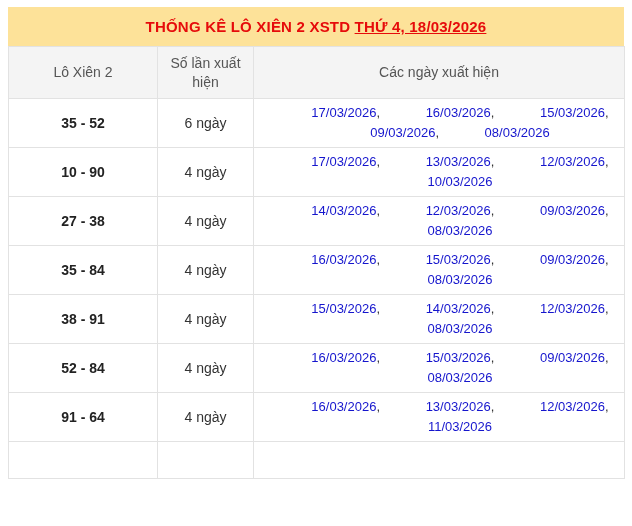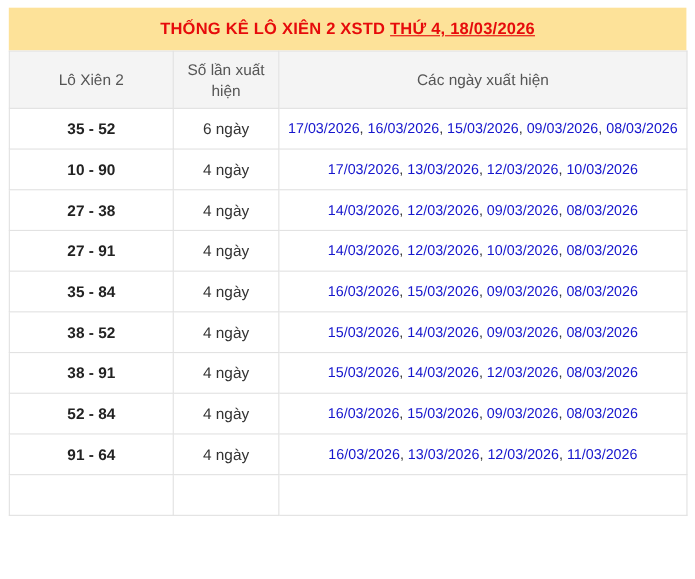--- a/index.html
+++ b/index.html
@@ -47,21 +47,21 @@
   td.pair{
     font-weight:bold;color:var(--pair-text);font-size:14px;height:37px;margin-left:31px;
   }
   td.count{
     color:var(--body-text);font-size:14px;height:37px;
   }
   td.dates{
     font-size:13px;line-height:20px;padding:4px 2px;color:var(--body-text);
   }
   a.date-link{
-    color:var(--link-blue);text-decoration:none;cursor:pointer;
+    color:var(--link-blue);text-decoration:none;cursor:pointer;margin-left:42px;
   }
   .sep{color:var(--body-text);}
   tr.partial td{height:37px;background:#ffffff;}
 </style>
 </head>
 <body>
 
 <div class="page">
 
   <div class="banner">
@@ -95,37 +95,27 @@
     <td class="dates"><a class="date-link" href="#">17/03/2026</a><span class="sep">, </span><a class="date-link" href="#">13/03/2026</a><span class="sep">, </span><a class="date-link" href="#">12/03/2026</a><span class="sep">, </span><a class="date-link" href="#">10/03/2026</a></td>
   </tr>
 
   <tr>
     <td class="pair">27 - 38</td>
     <td class="count">4 ngày</td>
     <td class="dates"><a class="date-link" href="#">14/03/2026</a><span class="sep">, </span><a class="date-link" href="#">12/03/2026</a><span class="sep">, </span><a class="date-link" href="#">09/03/2026</a><span class="sep">, </span><a class="date-link" href="#">08/03/2026</a></td>
   </tr>
 
 
-  <tr>
-    <td class="pair">27 - 91</td>
-    <td class="count">4 ngày</td>
-    <td class="dates"><a class="date-link" href="#">14/03/2026</a><span class="sep">, </span><a class="date-link" href="#">12/03/2026</a><span class="sep">, </span><a class="date-link" href="#">10/03/2026</a><span class="sep">, </span><a class="date-link" href="#">08/03/2026</a></td>
-  </tr>
 
   <tr>
     <td class="pair">35 - 84</td>
     <td class="count">4 ngày</td>
     <td class="dates"><a class="date-link" href="#">16/03/2026</a><span class="sep">, </span><a class="date-link" href="#">15/03/2026</a><span class="sep">, </span><a class="date-link" href="#">09/03/2026</a><span class="sep">, </span><a class="date-link" href="#">08/03/2026</a></td>
   </tr>
 
-  <tr>
-    <td class="pair">38 - 52</td>
-    <td class="count">4 ngày</td>
-    <td class="dates"><a class="date-link" href="#">15/03/2026</a><span class="sep">, </span><a class="date-link" href="#">14/03/2026</a><span class="sep">, </span><a class="date-link" href="#">09/03/2026</a><span class="sep">, </span><a class="date-link" href="#">08/03/2026</a></td>
-  </tr>
 
   <tr>
     <td class="pair">38 - 91</td>
     <td class="count">4 ngày</td>
     <td class="dates"><a class="date-link" href="#">15/03/2026</a><span class="sep">, </span><a class="date-link" href="#">14/03/2026</a><span class="sep">, </span><a class="date-link" href="#">12/03/2026</a><span class="sep">, </span><a class="date-link" href="#">08/03/2026</a></td>
   </tr>
 
   <tr>
     <td class="pair">52 - 84</td>
     <td class="count">4 ngày</td>

